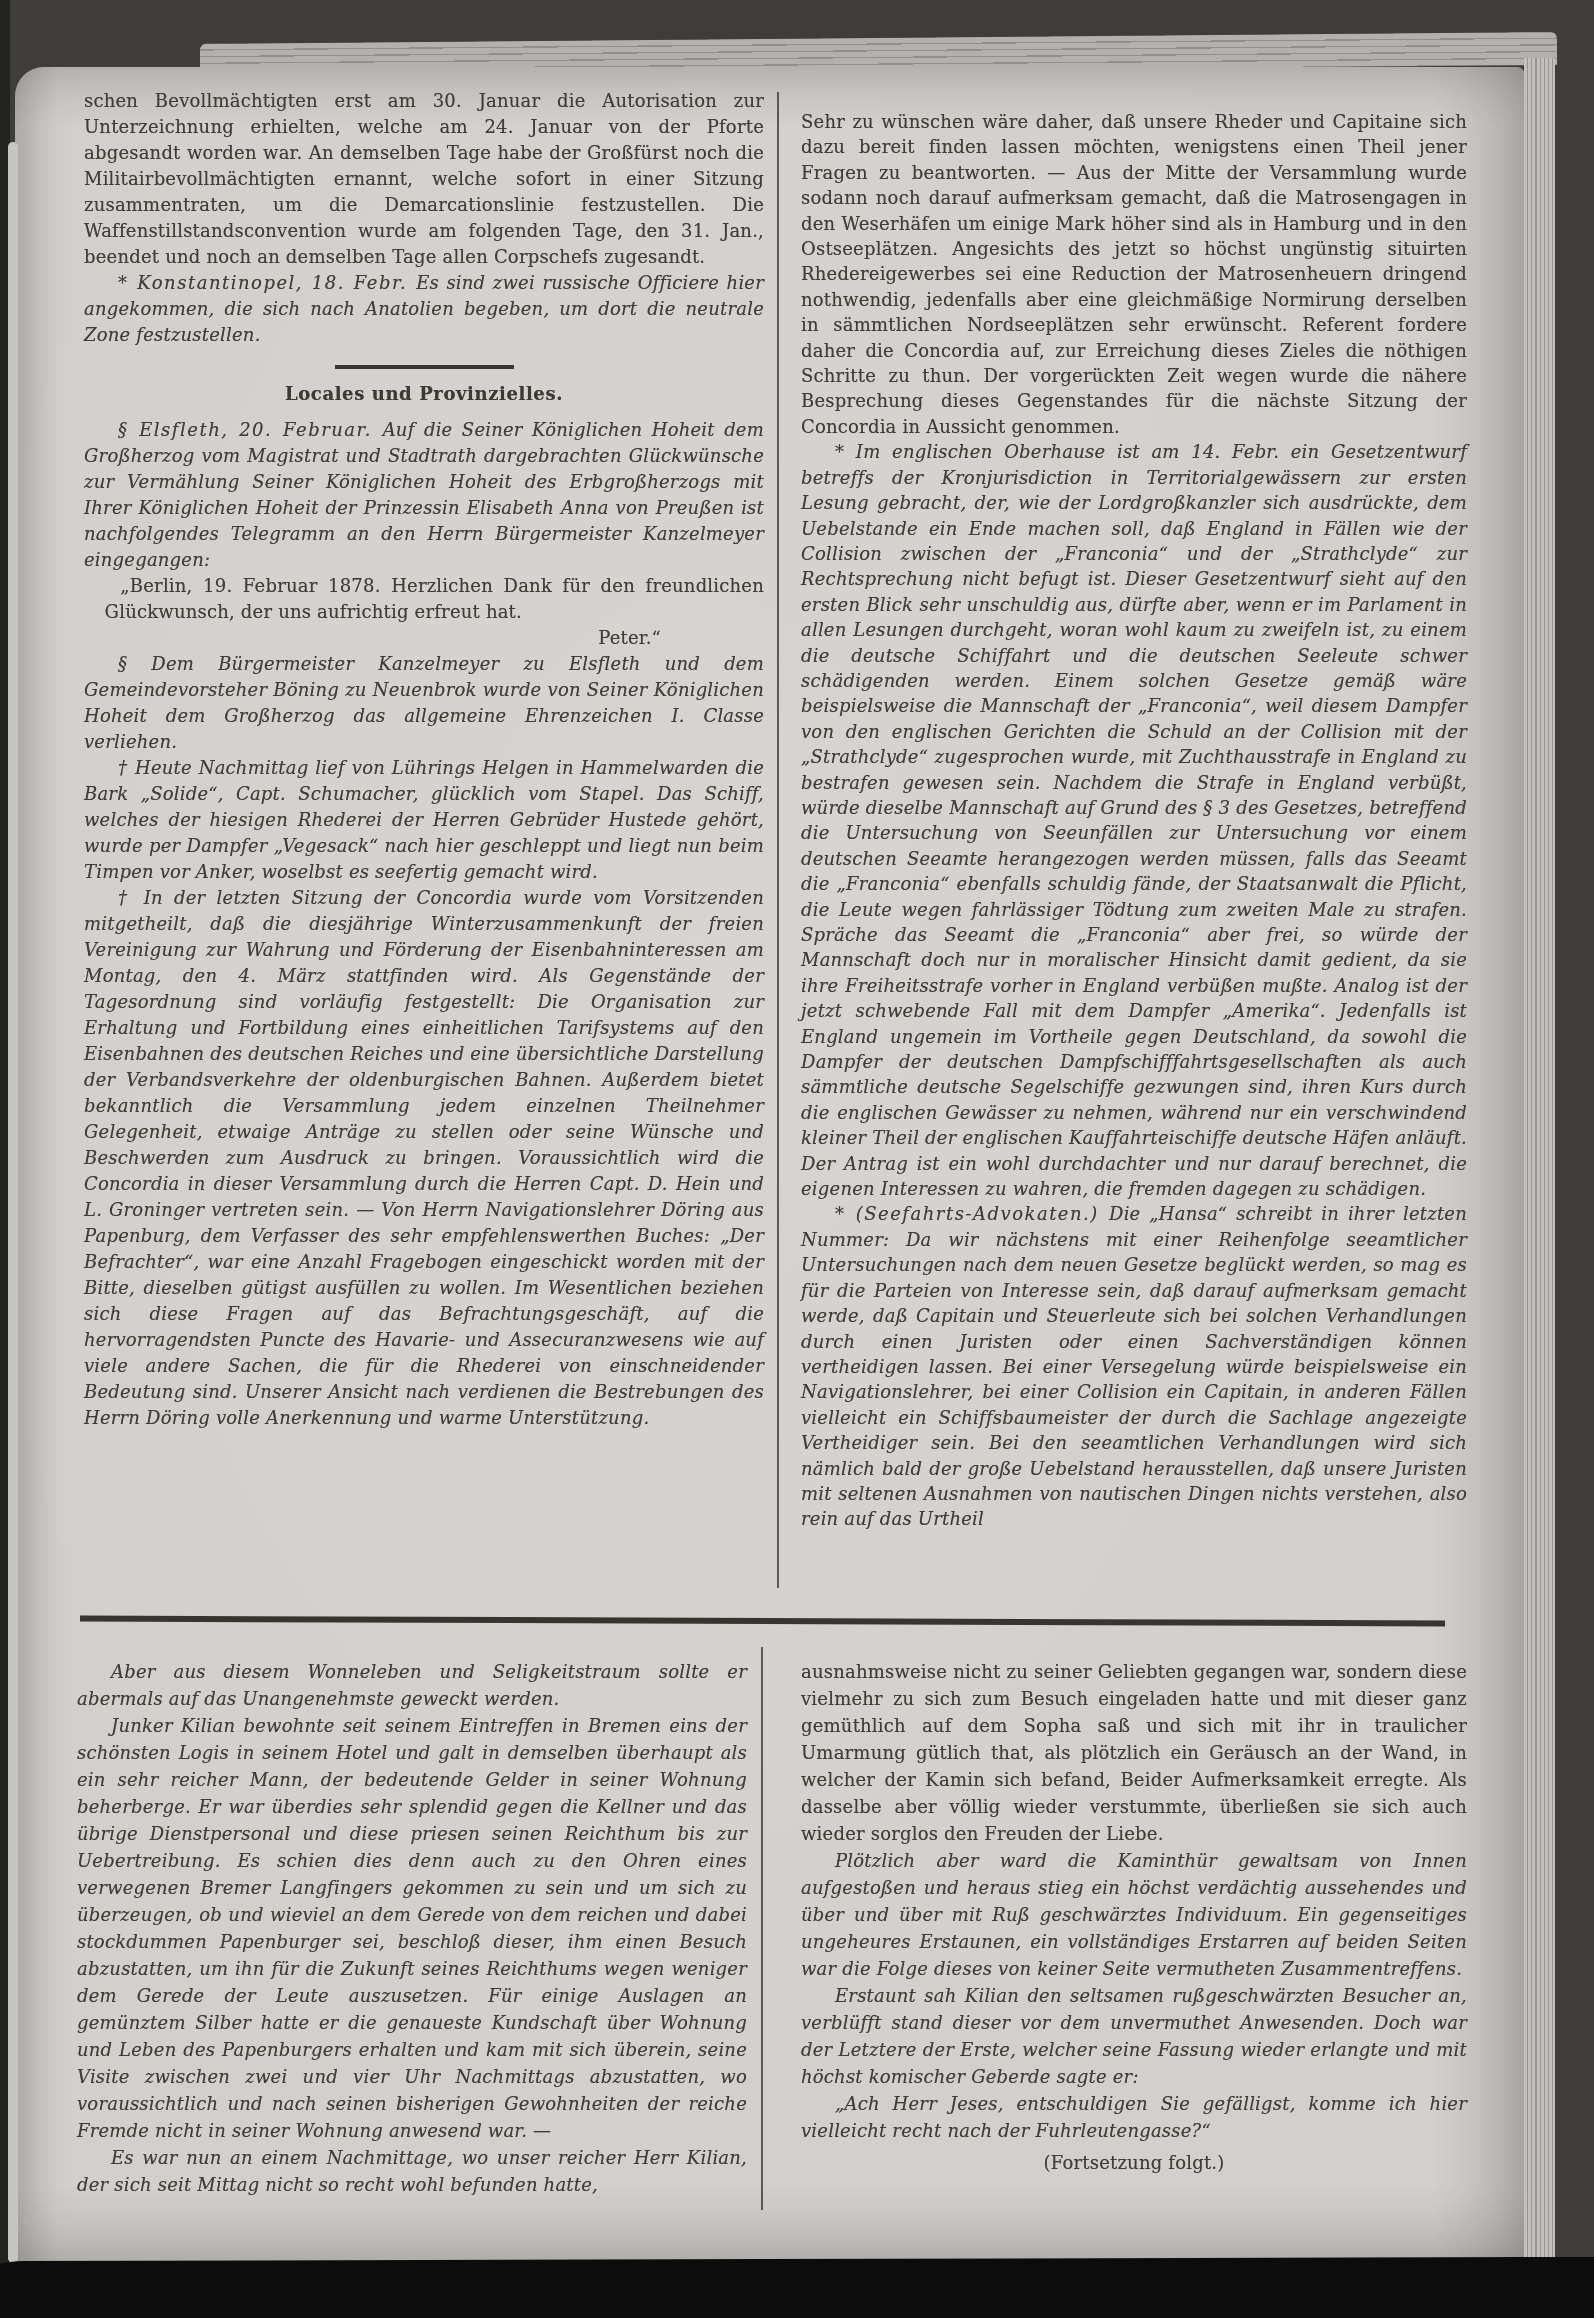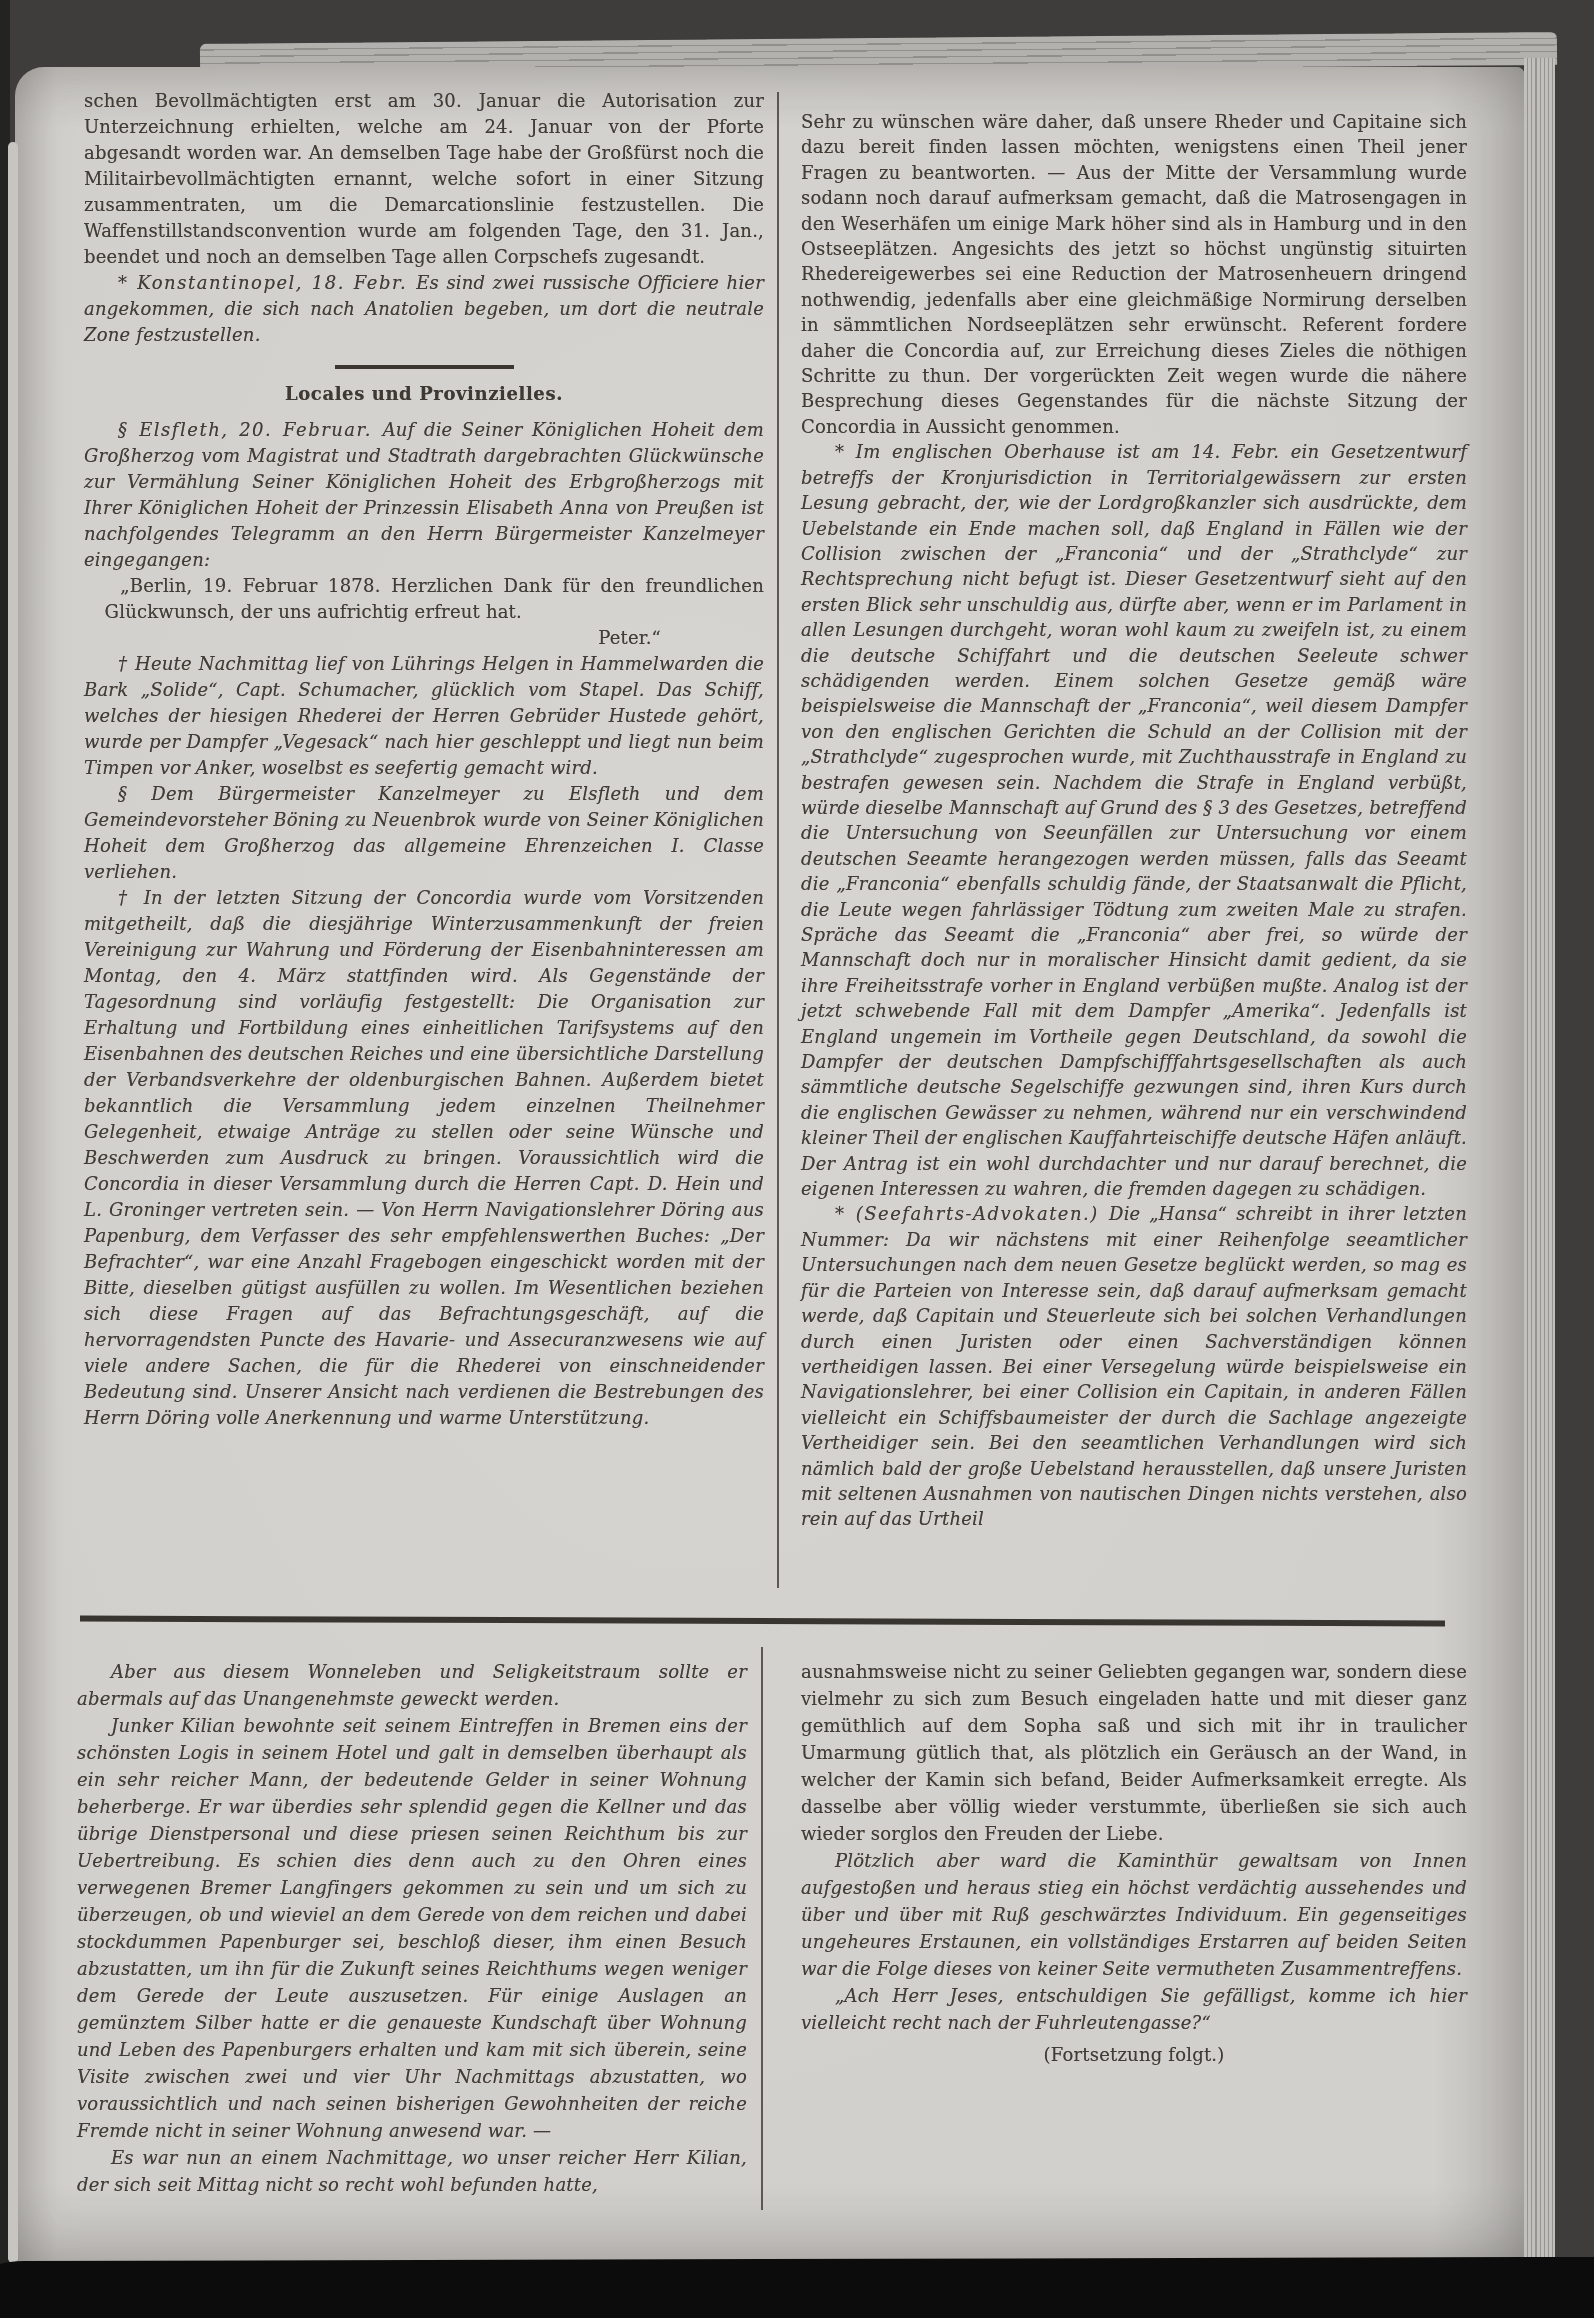--- a/index.html
+++ b/index.html
@@ -81,42 +81,43 @@
   <div class="paper"></div>
 
   <div class="col col-top-left">
       <p class="para ">schen Bevollmächtigten erst am 30. Januar die Autorisation zur Unterzeichnung erhielten, welche am 24. Januar von der Pforte abgesandt worden war. An demselben Tage habe der Großfürst noch die Militairbevollmächtigten ernannt, welche sofort in einer Sitzung zusammentraten, um die Demarcationslinie festzustellen. Die Waffenstillstandsconvention wurde am folgenden Tage, den 31. Jan., beendet und noch an demselben Tage allen Corpschefs zugesandt.</p>
       <p class="para  indent"><span class="lead">* Konstantinopel, 18. Febr. </span>Es sind zwei russische Officiere hier angekommen, die sich nach Anatolien begeben, um dort die neutrale Zone festzustellen.</p>
       <div class="short-rule"></div>
       <h2 class="heading">Locales und Provinzielles.</h2>
       <p class="para  indent"><span class="lead">§ Elsfleth, 20. Februar. </span>Auf die Seiner Königlichen Hoheit dem Großherzog vom Magistrat und Stadtrath dargebrachten Glückwünsche zur Vermählung Seiner Königlichen Hoheit des Erbgroßherzogs mit Ihrer Königlichen Hoheit der Prinzessin Elisabeth Anna von Preußen ist nachfolgendes Telegramm an den Herrn Bürgermeister Kanzelmeyer eingegangen:</p>
       <p class="para telegram">„Berlin, 19. Februar 1878. Herzlichen Dank für den freundlichen Glückwunsch, der uns aufrichtig erfreut hat.</p>
       <p class="para sig">Peter.“</p>
+      <p class="para  indent">§ Dem Bürgermeister Kanzelmeyer zu Elsfleth und dem Gemeindevorsteher Böning zu Neuenbrok wurde von Seiner Königlichen Hoheit dem Großherzog das allgemeine Ehrenzeichen I. Classe verliehen.</p>
       <p class="para  indent">† Heute Nachmittag lief von Lührings Helgen in Hammelwarden die Bark „Solide“, Capt. Schumacher, glücklich vom Stapel. Das Schiff, welches der hiesigen Rhederei der Herren Gebrüder Hustede gehört, wurde per Dampfer „Vegesack“ nach hier geschleppt und liegt nun beim Timpen vor Anker, woselbst es seefertig gemacht wird.</p>
-      <p class="para  indent">§ Dem Bürgermeister Kanzelmeyer zu Elsfleth und dem Gemeindevorsteher Böning zu Neuenbrok wurde von Seiner Königlichen Hoheit dem Großherzog das allgemeine Ehrenzeichen I. Classe verliehen.</p>
       <p class="para  indent">† In der letzten Sitzung der Concordia wurde vom Vorsitzenden mitgetheilt, daß die diesjährige Winterzusammenkunft der freien Vereinigung zur Wahrung und Förderung der Eisenbahninteressen am Montag, den 4. März stattfinden wird. Als Gegenstände der Tagesordnung sind vorläufig festgestellt: Die Organisation zur Erhaltung und Fortbildung eines einheitlichen Tarifsystems auf den Eisenbahnen des deutschen Reiches und eine übersichtliche Darstellung der Verbandsverkehre der oldenburgischen Bahnen. Außerdem bietet bekanntlich die Versammlung jedem einzelnen Theilnehmer Gelegenheit, etwaige Anträge zu stellen oder seine Wünsche und Beschwerden zum Ausdruck zu bringen. Voraussichtlich wird die Concordia in dieser Versammlung durch die Herren Capt. D. Hein und L. Groninger vertreten sein. — Von Herrn Navigationslehrer Döring aus Papenburg, dem Verfasser des sehr empfehlenswerthen Buches: „Der Befrachter“, war eine Anzahl Fragebogen eingeschickt worden mit der Bitte, dieselben gütigst ausfüllen zu wollen. Im Wesentlichen beziehen sich diese Fragen auf das Befrachtungsgeschäft, auf die hervorragendsten Puncte des Havarie- und Assecuranzwesens wie auf viele andere Sachen, die für die Rhederei von einschneidender Bedeutung sind. Unserer Ansicht nach verdienen die Bestrebungen des Herrn Döring volle Anerkennung und warme Unterstützung.</p>
     </div>
   <div class="vrule vrule-top"></div>
   <div class="col col-top-right">
       <p class="para ">Sehr zu wünschen wäre daher, daß unsere Rheder und Capitaine sich dazu bereit finden lassen möchten, wenigstens einen Theil jener Fragen zu beantworten. — Aus der Mitte der Versammlung wurde sodann noch darauf aufmerksam gemacht, daß die Matrosengagen in den Weserhäfen um einige Mark höher sind als in Hamburg und in den Ostseeplätzen. Angesichts des jetzt so höchst ungünstig situirten Rhedereigewerbes sei eine Reduction der Matrosenheuern dringend nothwendig, jedenfalls aber eine gleichmäßige Normirung derselben in sämmtlichen Nordseeplätzen sehr erwünscht. Referent fordere daher die Concordia auf, zur Erreichung dieses Zieles die nöthigen Schritte zu thun. Der vorgerückten Zeit wegen wurde die nähere Besprechung dieses Gegenstandes für die nächste Sitzung der Concordia in Aussicht genommen.</p>
       <p class="para  indent">* Im englischen Oberhause ist am 14. Febr. ein Gesetzentwurf betreffs der Kronjurisdiction in Territorialgewässern zur ersten Lesung gebracht, der, wie der Lordgroßkanzler sich ausdrückte, dem Uebelstande ein Ende machen soll, daß England in Fällen wie der Collision zwischen der „Franconia“ und der „Strathclyde“ zur Rechtsprechung nicht befugt ist. Dieser Gesetzentwurf sieht auf den ersten Blick sehr unschuldig aus, dürfte aber, wenn er im Parlament in allen Lesungen durchgeht, woran wohl kaum zu zweifeln ist, zu einem die deutsche Schiffahrt und die deutschen Seeleute schwer schädigenden werden. Einem solchen Gesetze gemäß wäre beispielsweise die Mannschaft der „Franconia“, weil diesem Dampfer von den englischen Gerichten die Schuld an der Collision mit der „Strathclyde“ zugesprochen wurde, mit Zuchthausstrafe in England zu bestrafen gewesen sein. Nachdem die Strafe in England verbüßt, würde dieselbe Mannschaft auf Grund des § 3 des Gesetzes, betreffend die Untersuchung von Seeunfällen zur Untersuchung vor einem deutschen Seeamte herangezogen werden müssen, falls das Seeamt die „Franconia“ ebenfalls schuldig fände, der Staatsanwalt die Pflicht, die Leute wegen fahrlässiger Tödtung zum zweiten Male zu strafen. Spräche das Seeamt die „Franconia“ aber frei, so würde der Mannschaft doch nur in moralischer Hinsicht damit gedient, da sie ihre Freiheitsstrafe vorher in England verbüßen mußte. Analog ist der jetzt schwebende Fall mit dem Dampfer „Amerika“. Jedenfalls ist England ungemein im Vortheile gegen Deutschland, da sowohl die Dampfer der deutschen Dampfschifffahrtsgesellschaften als auch sämmtliche deutsche Segelschiffe gezwungen sind, ihren Kurs durch die englischen Gewässer zu nehmen, während nur ein verschwindend kleiner Theil der englischen Kauffahrteischiffe deutsche Häfen anläuft. Der Antrag ist ein wohl durchdachter und nur darauf berechnet, die eigenen Interessen zu wahren, die fremden dagegen zu schädigen.</p>
       <p class="para  indent"><span class="lead">* (Seefahrts-Advokaten.) </span>Die „Hansa“ schreibt in ihrer letzten Nummer: Da wir nächstens mit einer Reihenfolge seeamtlicher Untersuchungen nach dem neuen Gesetze beglückt werden, so mag es für die Parteien von Interesse sein, daß darauf aufmerksam gemacht werde, daß Capitain und Steuerleute sich bei solchen Verhandlungen durch einen Juristen oder einen Sachverständigen können vertheidigen lassen. Bei einer Versegelung würde beispielsweise ein Navigationslehrer, bei einer Collision ein Capitain, in anderen Fällen vielleicht ein Schiffsbaumeister der durch die Sachlage angezeigte Vertheidiger sein. Bei den seeamtlichen Verhandlungen wird sich nämlich bald der große Uebelstand herausstellen, daß unsere Juristen mit seltenen Ausnahmen von nautischen Dingen nichts verstehen, also rein auf das Urtheil</p>
     </div>
 
   <div class="section-rule"></div>
 
   <div class="col col-bottom-left">
       <p class="para  indent">Aber aus diesem Wonneleben und Seligkeitstraum sollte er abermals auf das Unangenehmste geweckt werden.</p>
       <p class="para  indent">Junker Kilian bewohnte seit seinem Eintreffen in Bremen eins der schönsten Logis in seinem Hotel und galt in demselben überhaupt als ein sehr reicher Mann, der bedeutende Gelder in seiner Wohnung beherberge. Er war überdies sehr splendid gegen die Kellner und das übrige Dienstpersonal und diese priesen seinen Reichthum bis zur Uebertreibung. Es schien dies denn auch zu den Ohren eines verwegenen Bremer Langfingers gekommen zu sein und um sich zu überzeugen, ob und wieviel an dem Gerede von dem reichen und dabei stockdummen Papenburger sei, beschloß dieser, ihm einen Besuch abzustatten, um ihn für die Zukunft seines Reichthums wegen weniger dem Gerede der Leute auszusetzen. Für einige Auslagen an gemünztem Silber hatte er die genaueste Kundschaft über Wohnung und Leben des Papenburgers erhalten und kam mit sich überein, seine Visite zwischen zwei und vier Uhr Nachmittags abzustatten, wo voraussichtlich und nach seinen bisherigen Gewohnheiten der reiche Fremde nicht in seiner Wohnung anwesend war. —</p>
       <p class="para  indent">Es war nun an einem Nachmittage, wo unser reicher Herr Kilian, der sich seit Mittag nicht so recht wohl befunden hatte,</p>
     </div>
   <div class="vrule vrule-bottom"></div>
   <div class="col col-bottom-right">
       <p class="para ">ausnahmsweise nicht zu seiner Geliebten gegangen war, sondern diese vielmehr zu sich zum Besuch eingeladen hatte und mit dieser ganz gemüthlich auf dem Sopha saß und sich mit ihr in traulicher Umarmung gütlich that, als plötzlich ein Geräusch an der Wand, in welcher der Kamin sich befand, Beider Aufmerksamkeit erregte. Als dasselbe aber völlig wieder verstummte, überließen sie sich auch wieder sorglos den Freuden der Liebe.</p>
       <p class="para  indent">Plötzlich aber ward die Kaminthür gewaltsam von Innen aufgestoßen und heraus stieg ein höchst verdächtig aussehendes und über und über mit Ruß geschwärztes Individuum. Ein gegenseitiges ungeheures Erstaunen, ein vollständiges Erstarren auf beiden Seiten war die Folge dieses von keiner Seite vermutheten Zusammentreffens.</p>
+      <p class="para  indent">Erstaunt sah Kilian den seltsamen rußgeschwärzten Besucher an, verblüfft stand dieser vor dem unvermuthet Anwesenden. Doch war der Letztere der Erste, welcher seine Fassung wieder erlangte und mit höchst komischer Geberde sagte er:</p>
       <p class="para  indent">„Ach Herr Jeses, entschuldigen Sie gefälligst, komme ich hier vielleicht recht nach der Fuhrleutengasse?“</p>
       <p class="para center">(Fortsetzung folgt.)</p>
     </div>
 
   <div class="fore-edge"></div>
   <div class="left-dark"></div>
   <div class="left-sliver"></div>
   <div class="bottom-black"></div>
 </div>
 

